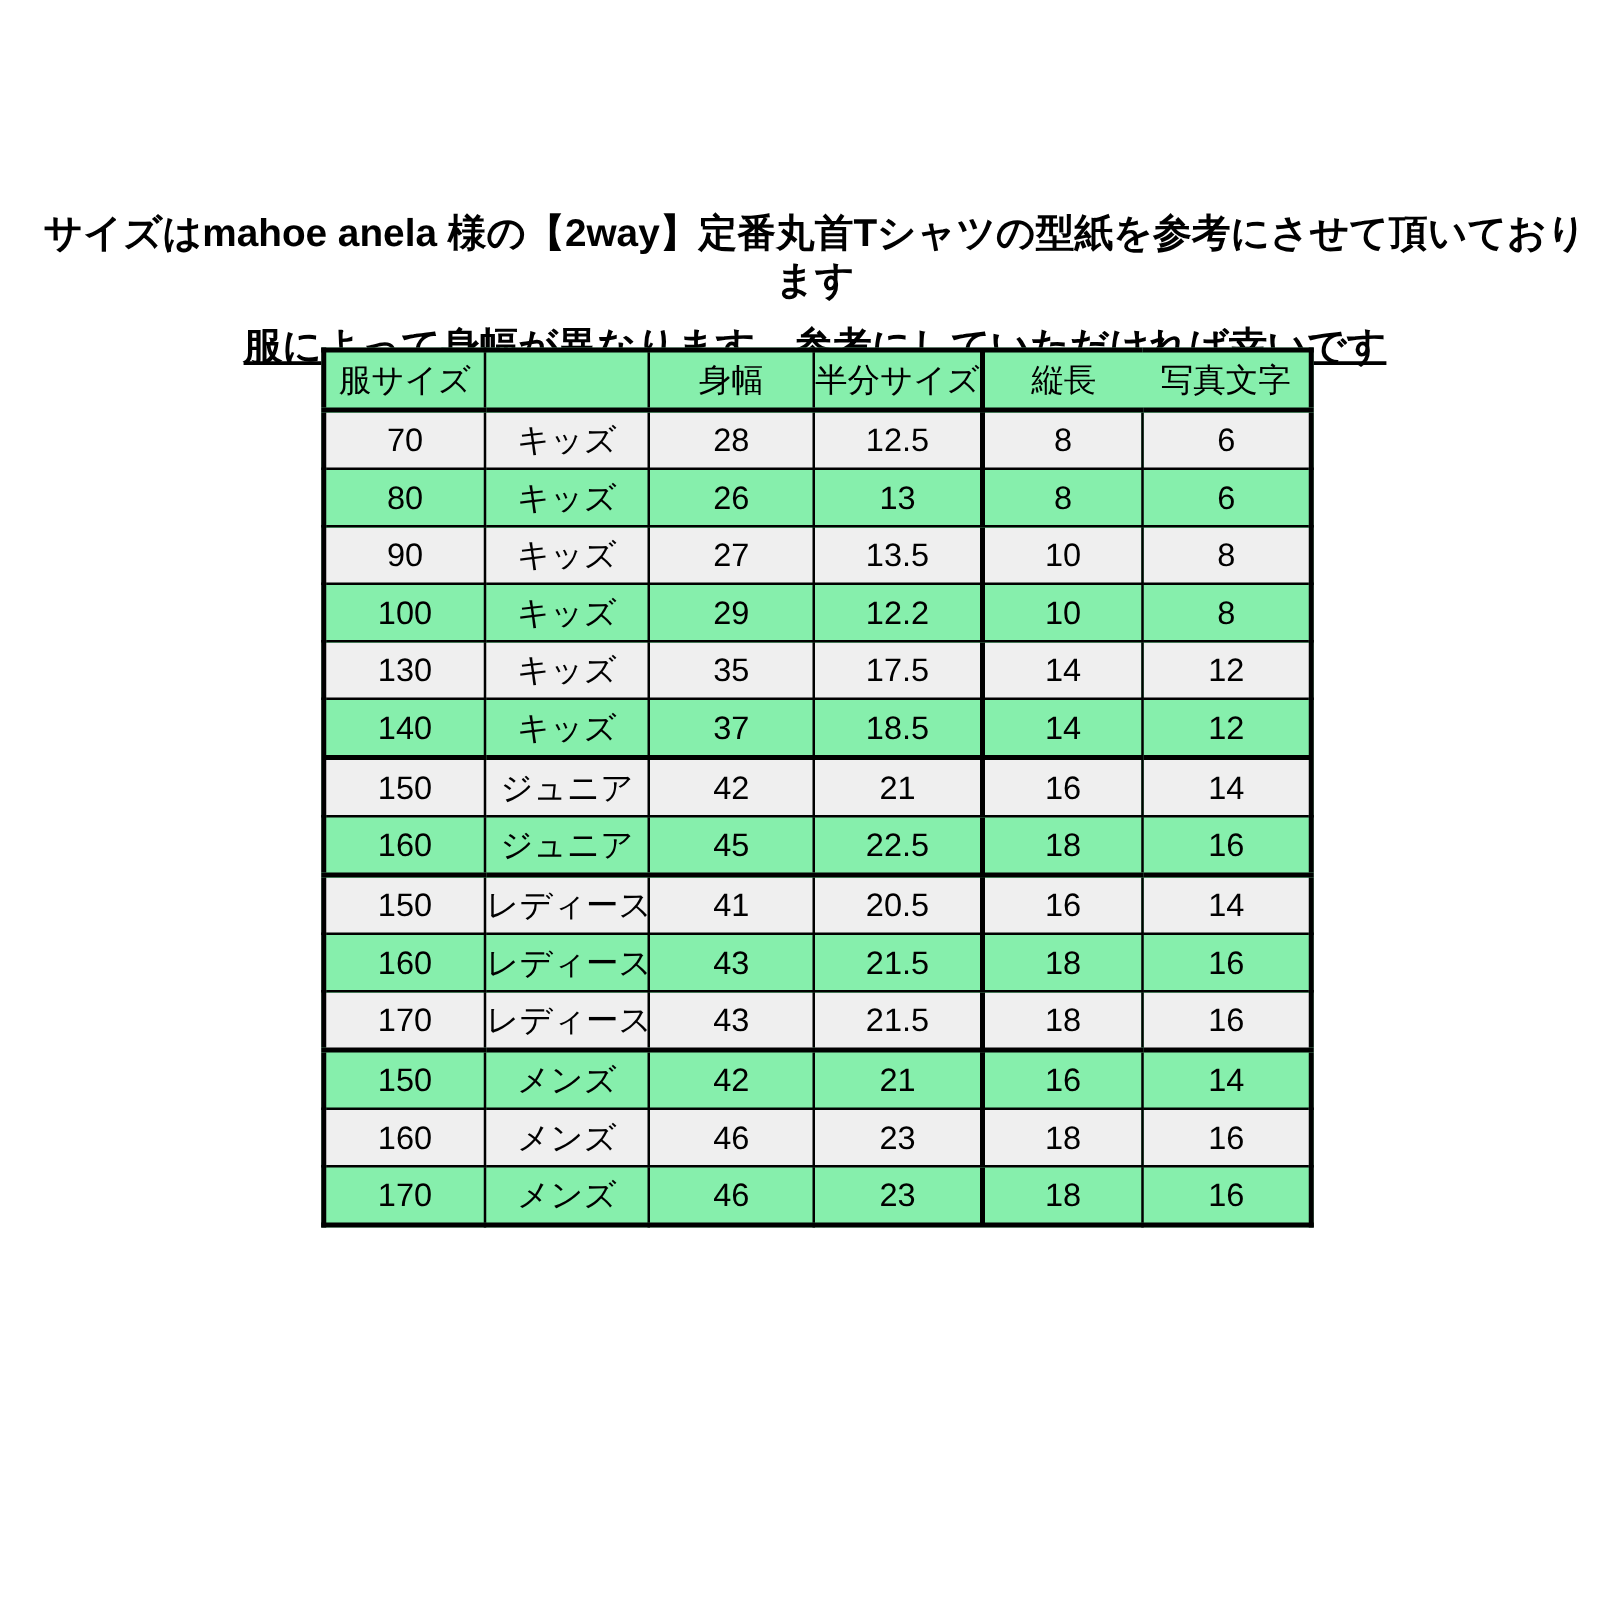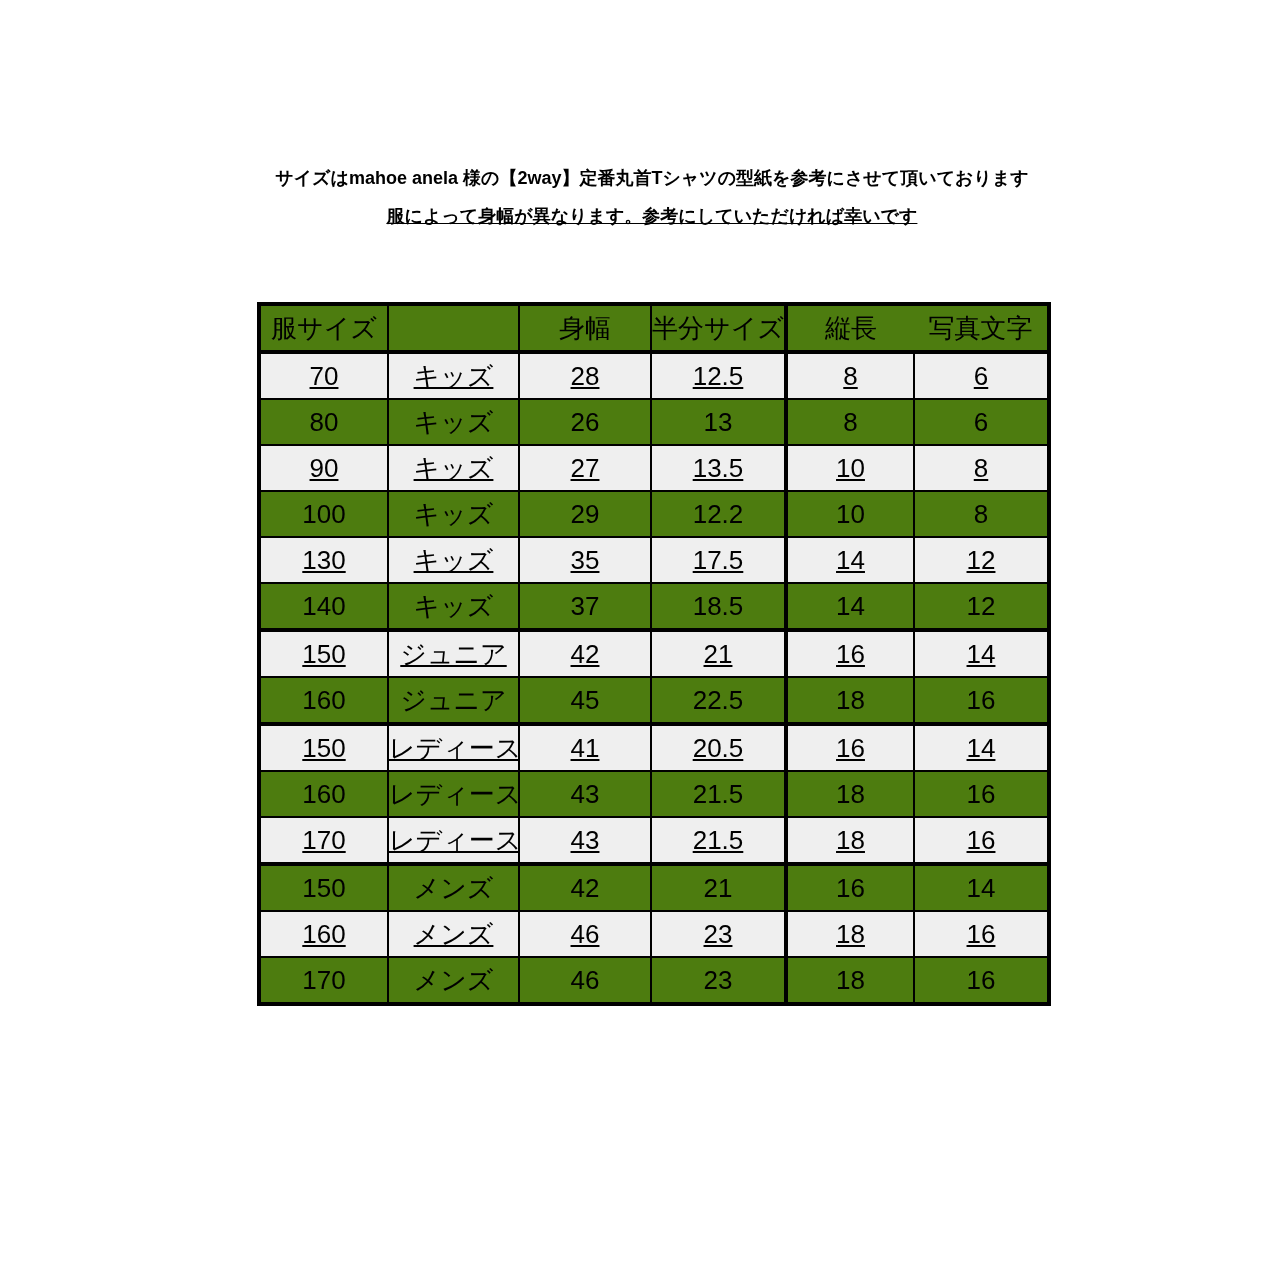--- a/index.html
+++ b/index.html
@@ -13,33 +13,32 @@
     position: relative;
     width: 1280px; height: 1280px;
     background: #ffffff;
     overflow: hidden;
   }
   .titles {
     position: absolute;
     top: 168px; left: 24px; right: 0;
     text-align: center;
     font-weight: bold;
-    font-size: 18px;
+    font-size: 31px;
     line-height: 1.2;
   }
   .titles .line2 { margin-top: 16px; text-decoration: underline; }
   table.size-table {
     position: absolute;
     left: 257px; top: 278px;
     width: 790px;
     border-collapse: collapse;
     table-layout: fixed;
-    background: #4d7c0f;
+    background: #86efac;
     border: 4px solid #000000;
-    margin-top: 24px;
   }
   .size-table th, .size-table td {
     border: 2px solid #000000;
     text-align: center;
     vertical-align: middle;
     height: 44px;
     padding: 0;
     font-size: 26px;
     font-weight: normal;
     overflow: hidden;
@@ -47,21 +46,21 @@
   }
   
   .size-table thead th { border-bottom: 4px solid #000000; }
   
   .size-table th:nth-child(4), .size-table td:nth-child(4) { border-right: 4px solid #000000; }
   
   .size-table thead th.no-right { border-right-style: hidden; }
   
   .size-table tr.section-end td { border-bottom: 4px solid #000000; }
   
-  .size-table tr.shaded td { background: #efefef; text-decoration: underline; }
+  .size-table tr.shaded td { background: #efefef; }
 </style>
 </head>
 <body>
 
 <div class="canvas">
 
   <div class="titles">
     <div class="line1">サイズはmahoe anela 様の【2way】定番丸首Tシャツの型紙を参考にさせて頂いております</div>
     <div class="line2">服によって身幅が異なります。参考にしていただければ幸いです</div>
   </div>

